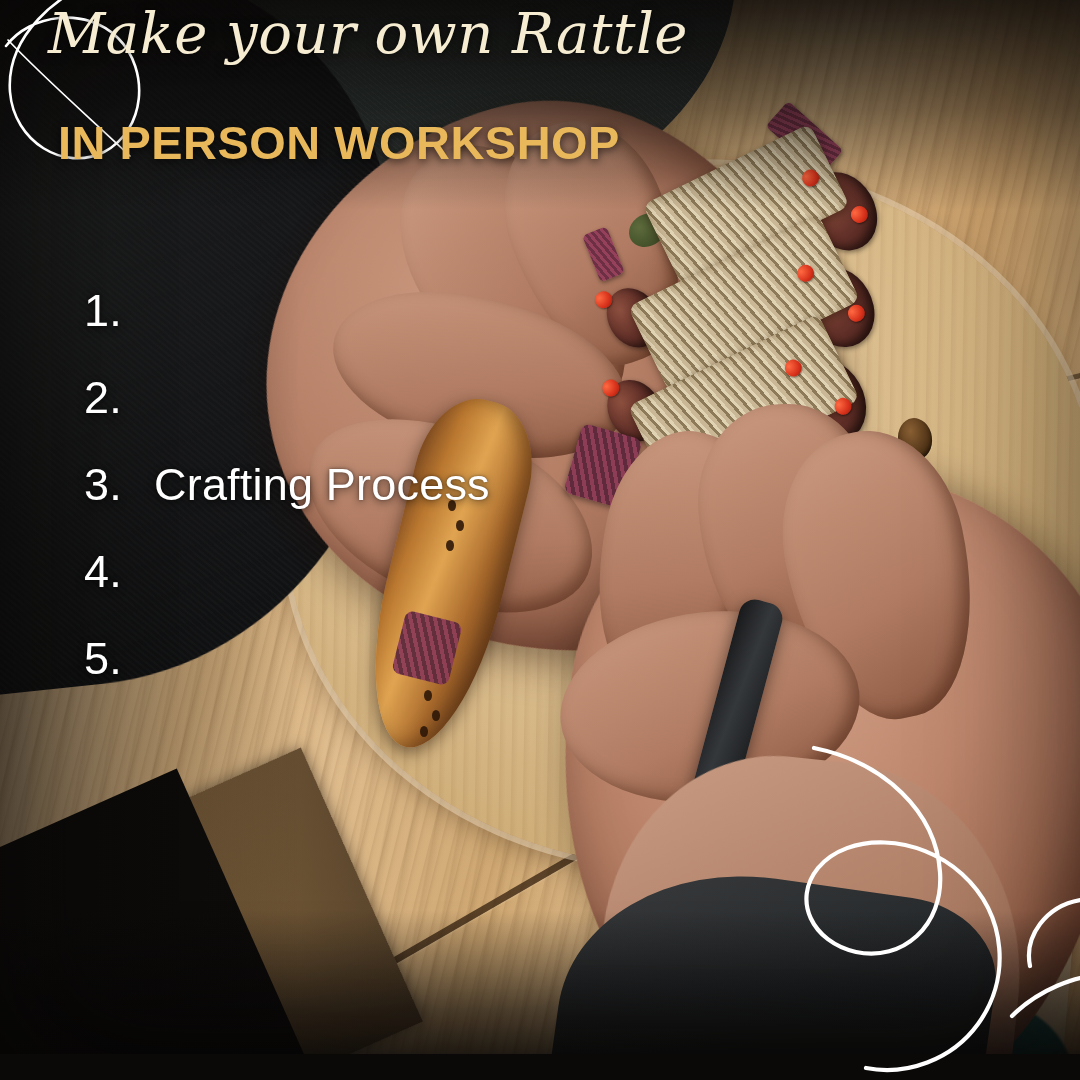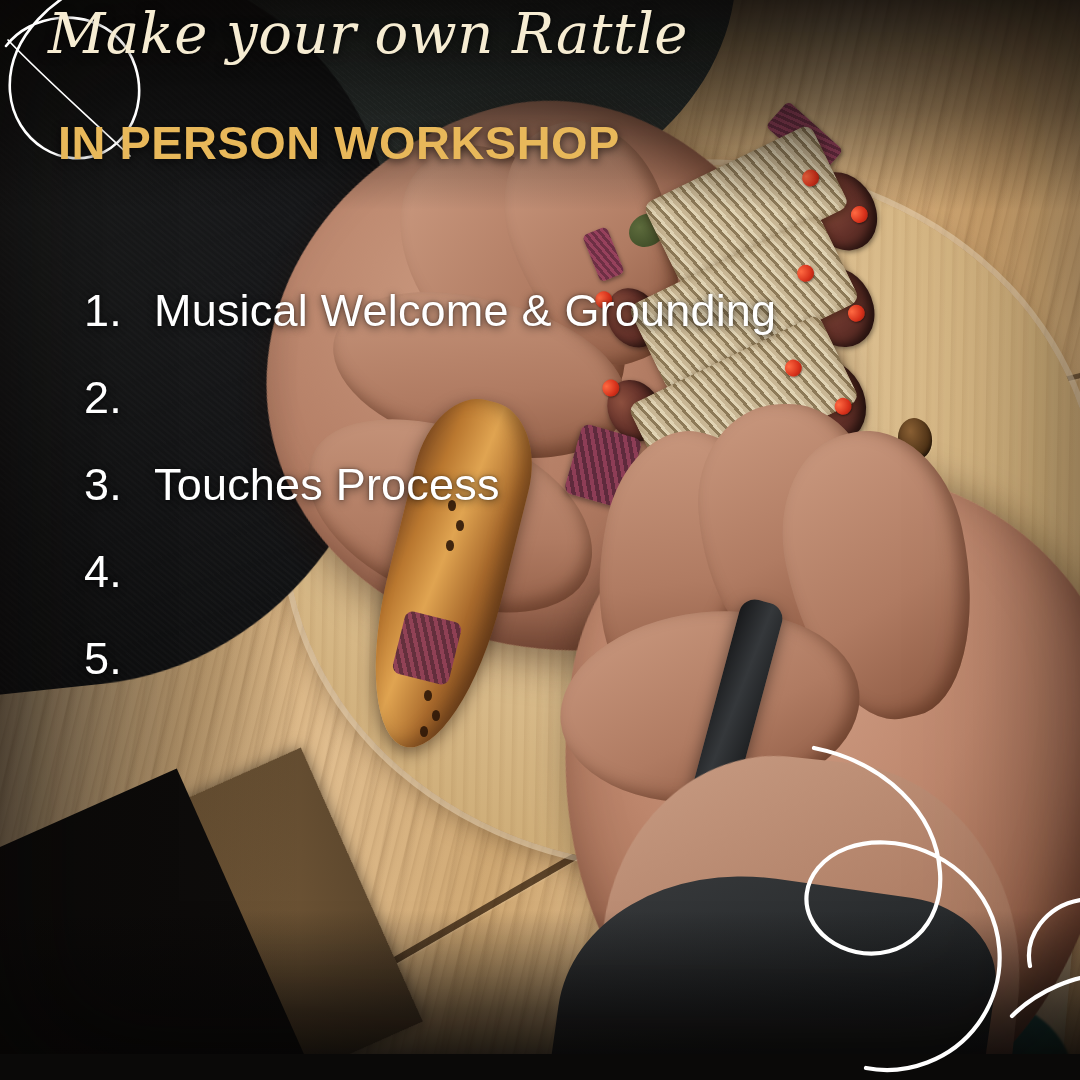--- a/index.html
+++ b/index.html
@@ -505,28 +505,27 @@
     </g>
   </svg>
 
   <div class="text-layer">
     <div class="title">Make your own Rattle</div>
     <div class="subtitle">IN PERSON WORKSHOP</div>
 
     <ul class="agenda">
       <li>
         <span class="num">1.</span>
-        <span class="txt">Musical Welcome &amp; Grounding</span>
       </li>
       <li>
         <span class="num">2.</span>
       </li>
       <li>
         <span class="num">3.</span>
-        <span class="txt">Touches Process</span>
+        <span class="txt">Crafting Process</span>
       </li>
       <li>
         <span class="num">4.</span>
       </li>
       <li>
         <span class="num">5.</span>
       </li>
     </ul>
   </div>
 

